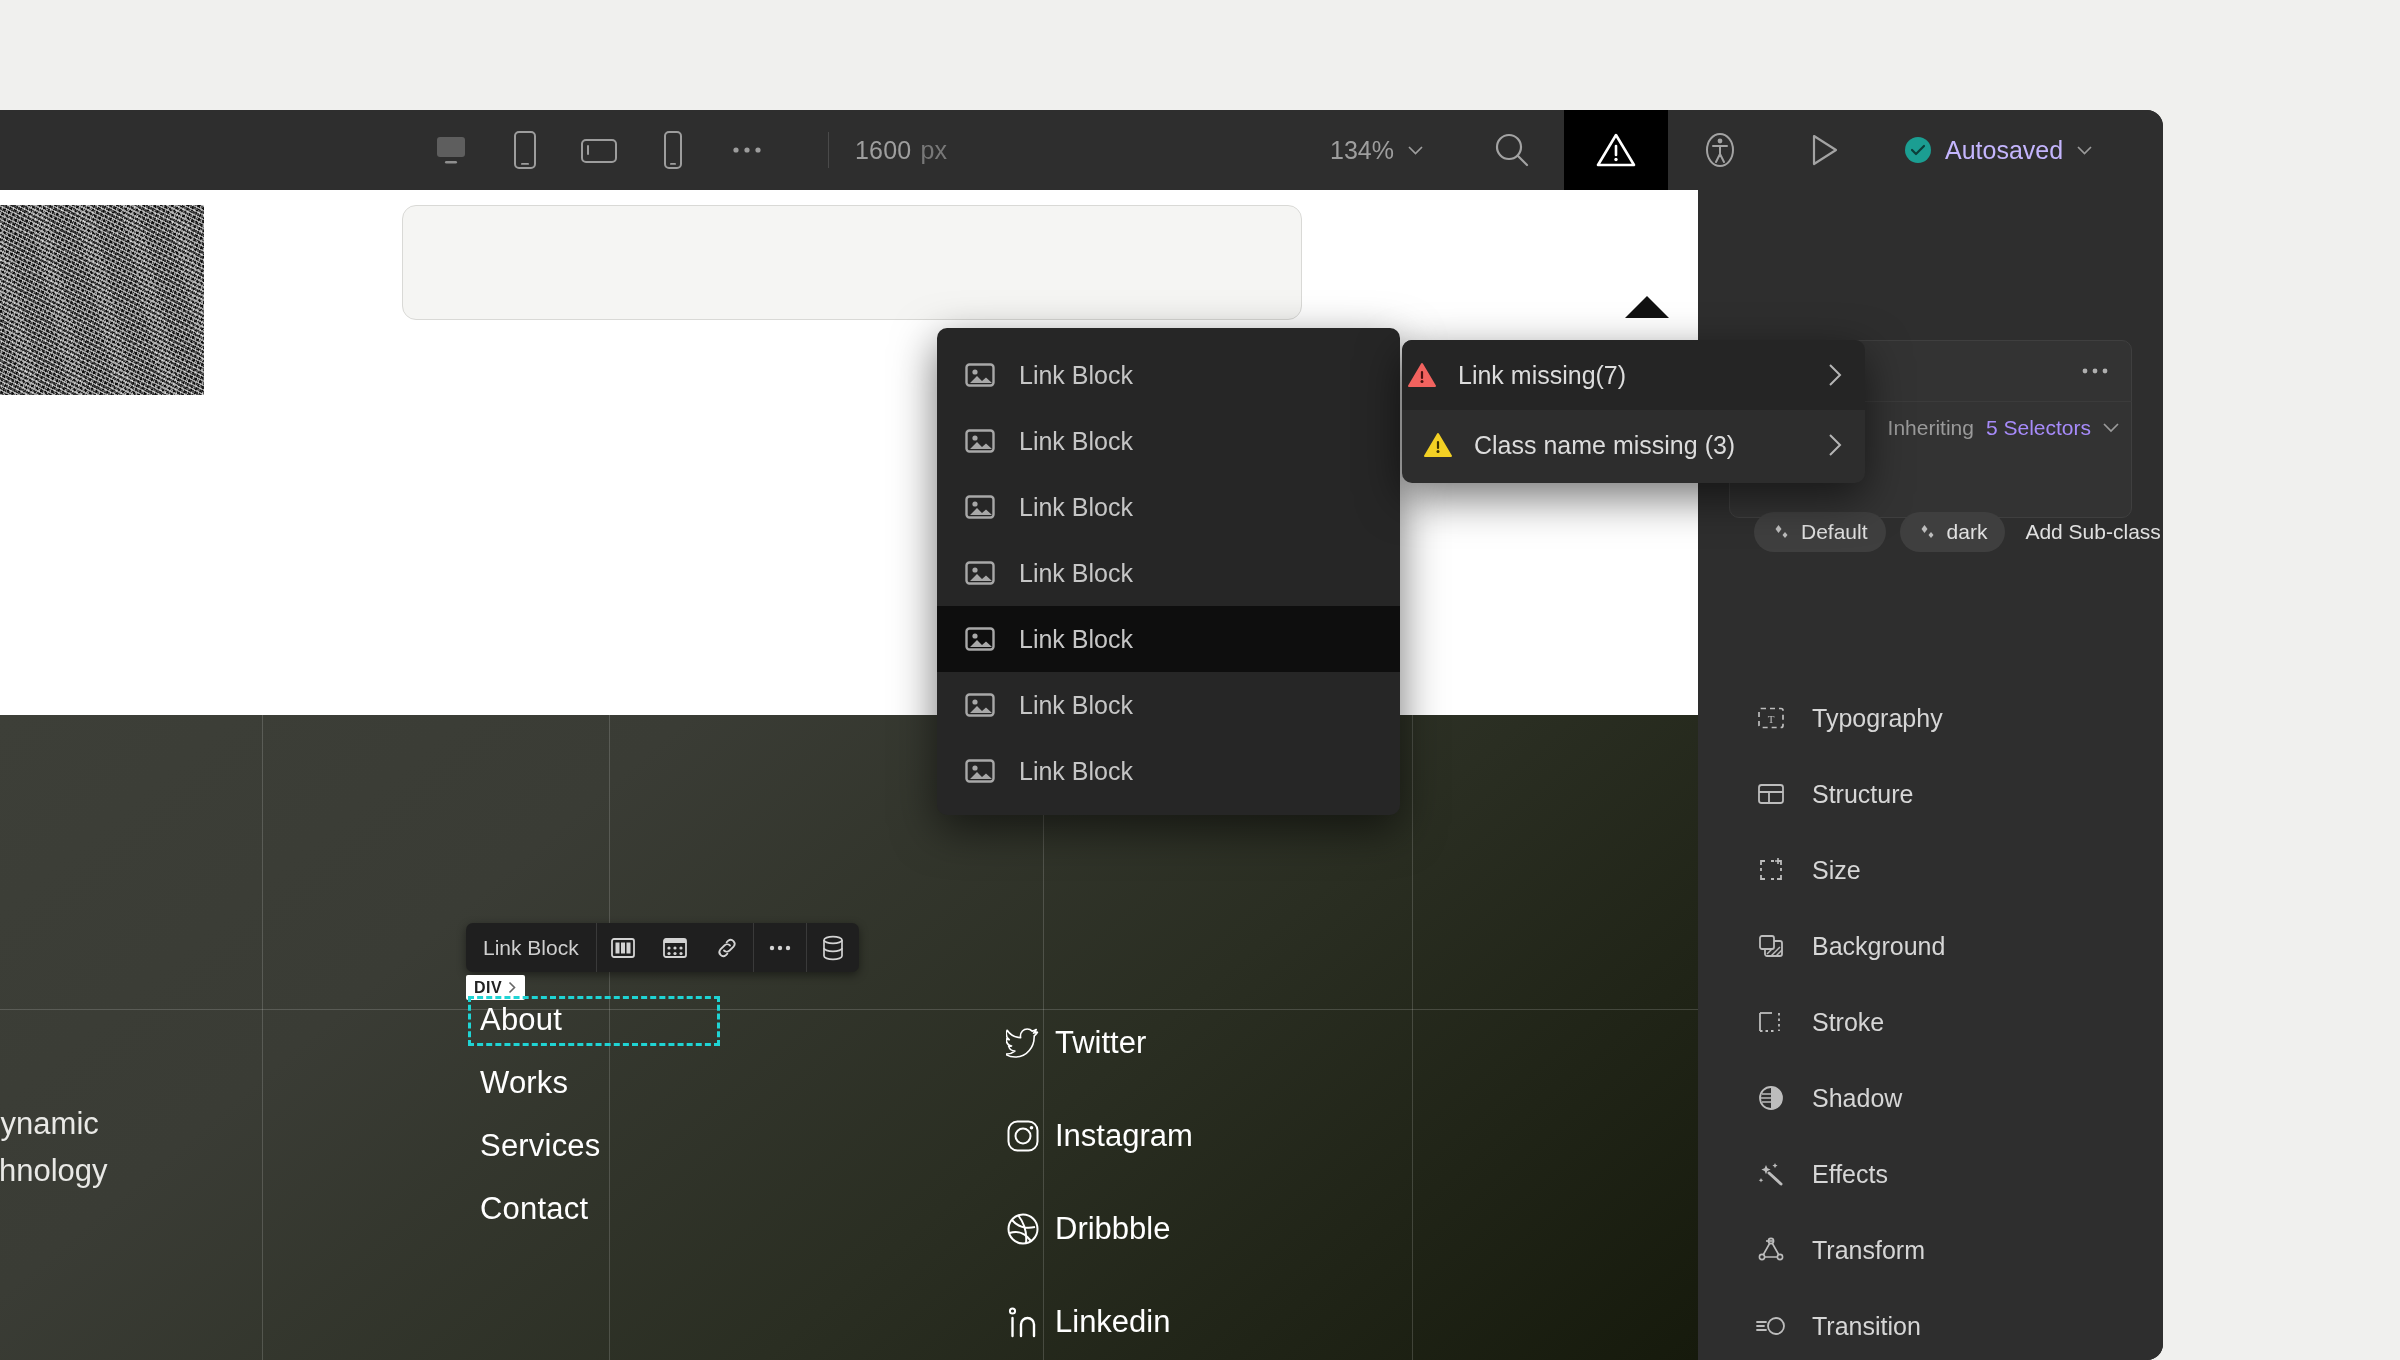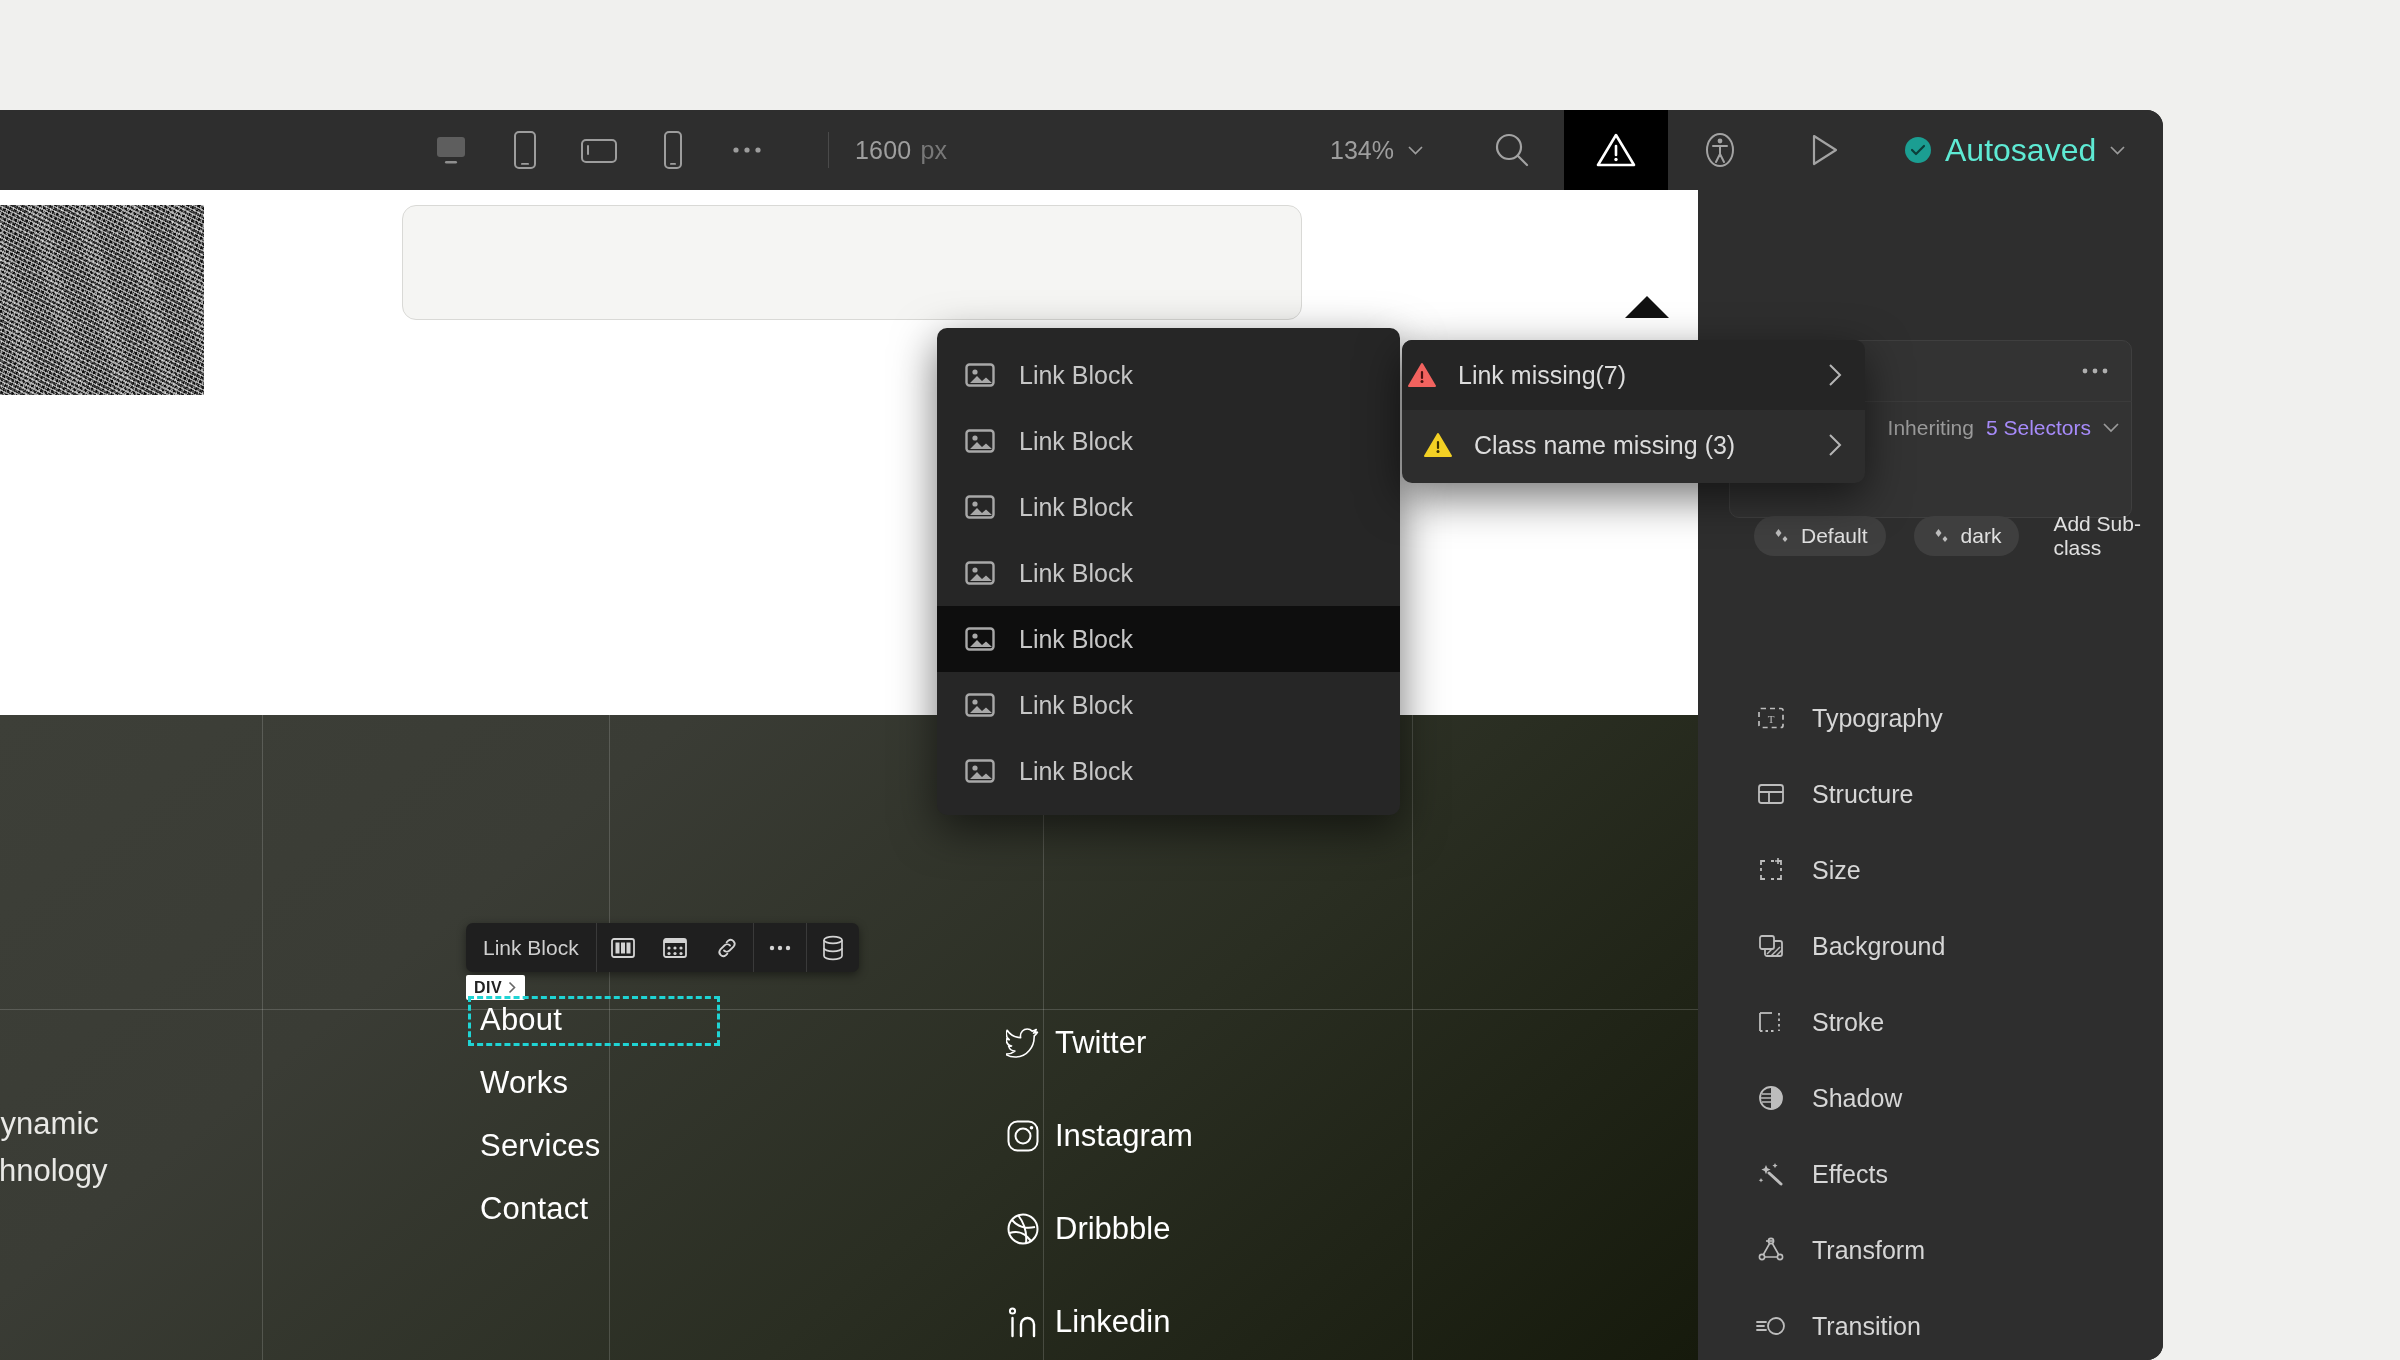--- a/index.html
+++ b/index.html
@@ -43,21 +43,21 @@
     display:flex; align-items:center; gap:14px; font-size:25px; color:#9e9e9e;
   }
   .chev { width:15px; height:9px; }
   .tb-right {
     position:absolute; left:1460px; top:0; height:80px; display:flex; align-items:center;
   }
   .tb-btn { width:104px; height:80px; display:flex; align-items:center; justify-content:center; color:#a3a3a3; }
   .tb-btn.active { background:#000; color:#fff; }
   .autosaved {
     position:absolute; left:1905px; top:0; height:80px; display:flex; align-items:center; gap:14px;
-    font-size:32px; color:#5eead4;
+    font-size:25px; color:#c4b5fd;
   }
   .check-dot { width:26px; height:26px; border-radius:50%; background:#1b9e92; display:flex;align-items:center;justify-content:center;}
 
   
   .notch {
     position:absolute; left:1625px; top:186px; width:0; height:0;
     border-left:22px solid transparent; border-right:22px solid transparent;
     border-bottom:22px solid #111;
     z-index: 40;
   }
@@ -159,21 +159,21 @@
     border-bottom:1px solid #3b3b3b;
   }
   .sp-head .t { font-size:25px; color:#e3e3e3; }
   .sp-dots { color:#b0b0b0; font-size:26px; letter-spacing:3px; }
   .sp-inherit {
     position:absolute; right:44px; top:226px;
     display:flex; align-items:center; gap:12px; font-size:21px; color:#9a9a9a;
   }
   .sp-inherit b { color:#a78bfa; font-weight:400; }
   .sp-chips {
-    position:absolute; left:56px; top:322px; display:flex; align-items:center; gap:28px;
+    position:absolute; left:56px; top:322px; display:flex; align-items:center; gap:14px;
   }
   .chip {
     height:40px; padding:0 18px; border-radius:20px; background:#3f3f3f;
     display:flex; align-items:center; gap:11px; font-size:21px; color:#e0e0e0;
   }
   .chip .sp-ic { color:#bdbdbd; }
   .chip-plain { font-size:21px; color:#e0e0e0; margin-left:6px; }
 
   .sect-list { position:absolute; left:0; top:490px; width:465px; }
   .sect-item { height:76px; display:flex; align-items:center; gap:26px; padding:0 58px; }

